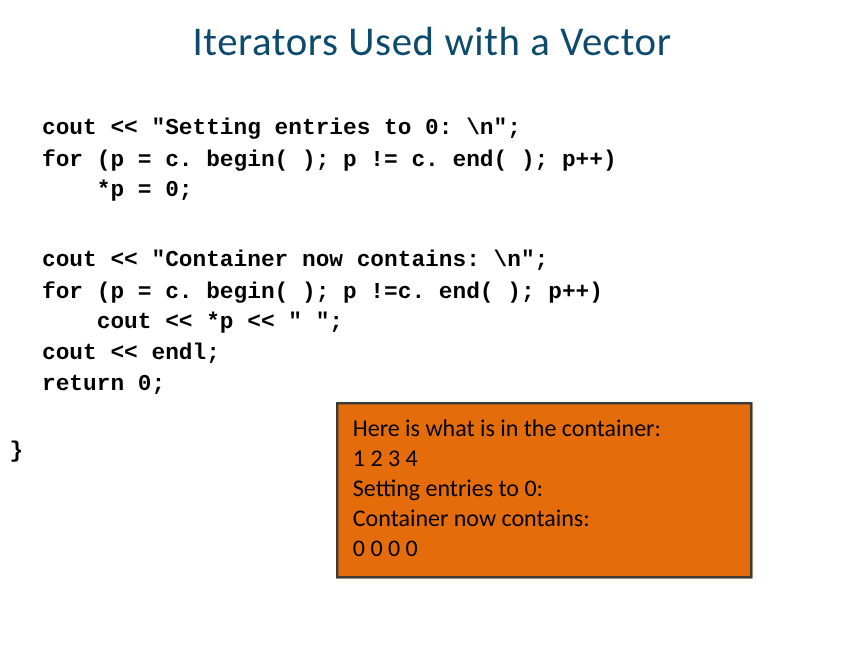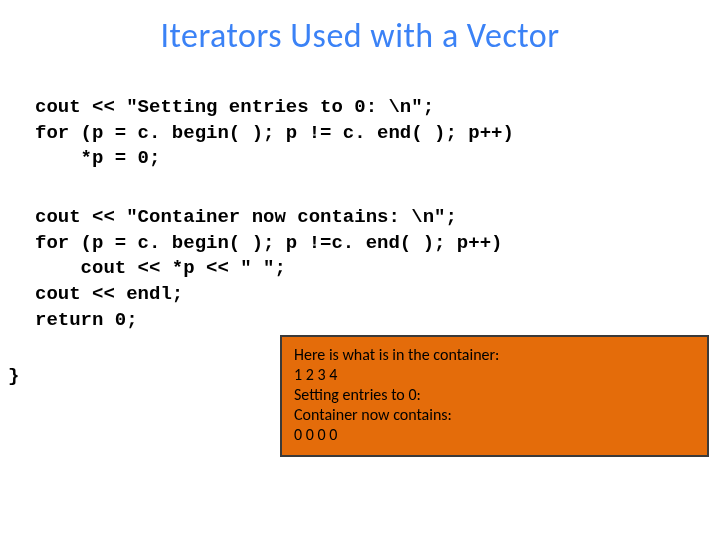--- a/index.html
+++ b/index.html
@@ -18,21 +18,21 @@
     box-sizing: border-box;
   }
   .title {
     position: absolute;
     top: 15px;
     left: 0;
     right: 0;
     text-align: center;
     font-size: 34px;
     font-weight: 400;
-    color: #3b82f6;
+    color: #0c4a6e;
     letter-spacing: 0.5px;
   }
   .code-block {
     position: absolute;
     left: 35px;
     font-family: "Courier New", Courier, monospace;
     font-weight: bold;
     font-size: 19px;
     line-height: 1.35;
     white-space: pre;
@@ -46,27 +46,27 @@
     top: 365px;
     font-family: "Courier New", Courier, monospace;
     font-weight: bold;
     font-size: 19px;
     color:#000;
   }
   .output-box {
     position: absolute;
     left: 280px;
     top: 335px;
-    width: 429px;
+    width: 347px;
     background: #e46c0a;
     border: 2px solid #3a3a3a;
     padding: 8px 12px 10px 12px;
     box-sizing: border-box;
     font-family: Calibri, "Segoe UI", Arial, sans-serif;
-    font-size: 16px;
+    font-size: 20px;
     line-height: 1.25;
     color: #000;
     white-space: pre;
   }
 </style>
 </head>
 <body>
 
 <div class="slide">
 

